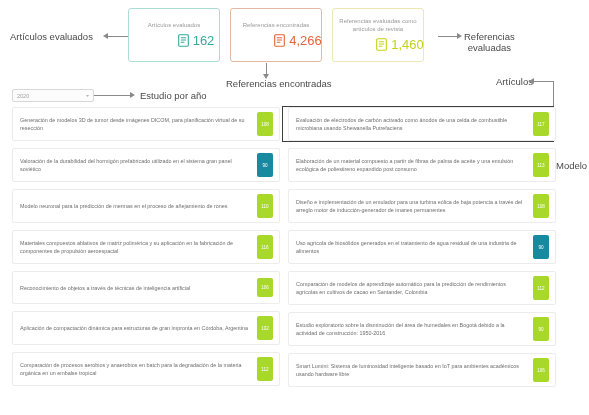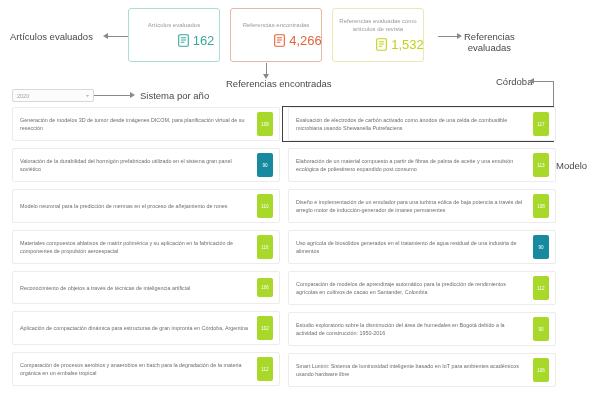--- a/index.html
+++ b/index.html
@@ -207,21 +207,21 @@
     </div>
   </div>
 
   <div class="card card-3">
     <div class="card-label">Referencias evaluadas como artículos de revista</div>
     <div class="card-valrow">
       <svg class="doc-icon" viewBox="0 0 24 28">
         <rect x="1.5" y="1.5" width="21" height="25" rx="2" fill="none" stroke="#c3d119" stroke-width="2.4"></rect>
         <path d="M7 8 H17 M7 13 H17 M7 18 H13" stroke="#c3d119" stroke-width="2.2" stroke-linecap="round"></path>
       </svg>
-      <span class="card-val" style="color:#c3d119">1,532</span>
+      <span class="card-val" style="color:#c3d119">1,460</span>
     </div>
   </div>
 </div>
 
 <div class="annot" style="left:10px; top:31px;">Artículos evaluados</div>
 <div class="annot-line h-line" style="left:105px; top:36px; width:23px;"></div>
 <div class="arrow-left" style="left:103px; top:33px;"></div>
 
 <div class="annot-line v-line" style="left:266px; top:63px; height:13px;"></div>
 <div class="arrow-down" style="left:263px; top:74px;"></div>
@@ -231,23 +231,23 @@
 <div class="arrow-right" style="left:457px; top:33px;"></div>
 <div class="annot" style="left:464px; top:31px;text-align:center;">Referencias
 evaluadas</div>
 
 <div class="year-filter">
   <span>2020</span>
   <span class="caret">▾</span>
 </div>
 <div class="annot-line h-line" style="left:94px; top:95px; width:38px;"></div>
 <div class="arrow-right" style="left:130px; top:92px;"></div>
-<div class="annot" style="left:140px; top:90px;">Sistema por año</div>
-
-<div class="annot" style="left:496px; top:76px;">Córdoba</div>
+<div class="annot" style="left:140px; top:90px;">Estudio por año</div>
+
+<div class="annot" style="left:496px; top:76px;">Artículos</div>
 <div class="arrow-left" style="left:529px; top:78px;"></div>
 <div class="annot-line h-line" style="left:534px; top:81px; width:20px;"></div>
 <div class="annot-line v-line" style="left:553px; top:81px; height:26px;"></div>
 <div class="annot-line h-line" style="left:540px; top:106px; width:14px;"></div>
 
 <div class="annot-line h-line" style="left:538px; top:165px; width:12px;"></div>
 <div class="arrow-right" style="left:548px; top:162px;"></div>
 <div class="annot" style="left:556px; top:160px;">Modelo</div>
 
 <div class="hl-article"></div>

